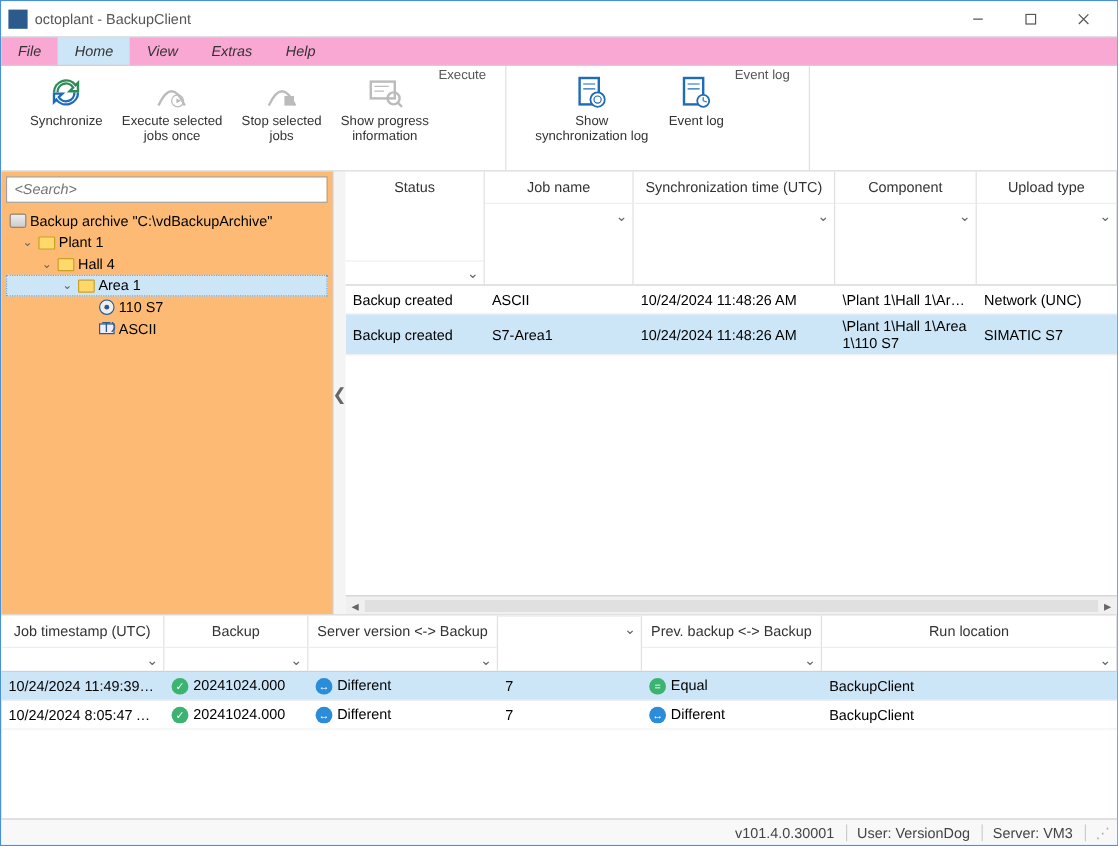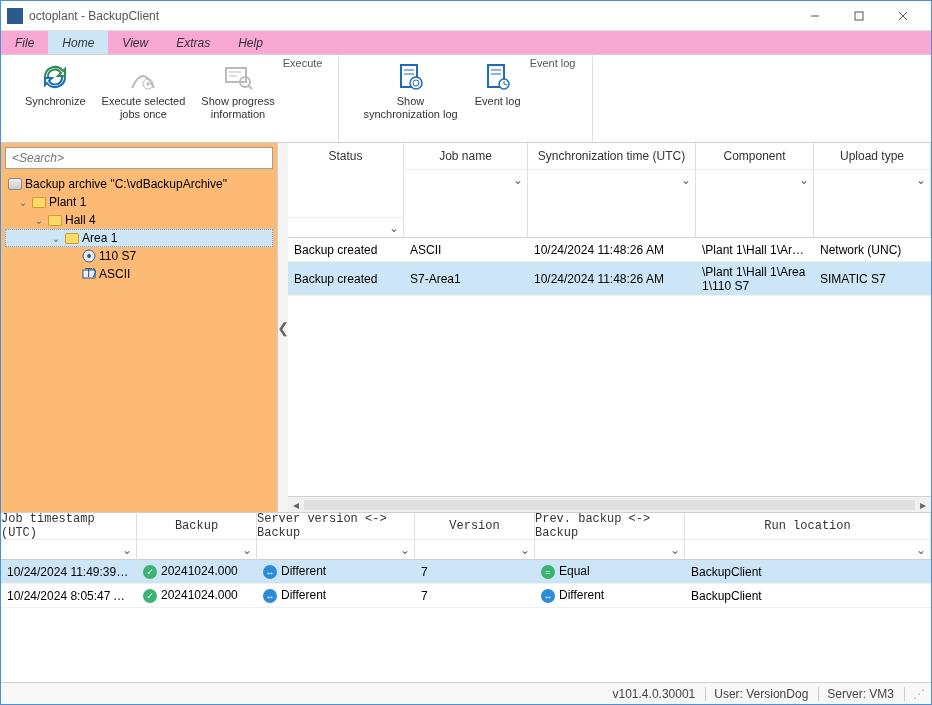--- a/index.html
+++ b/index.html
@@ -57,21 +57,21 @@
 .g-job { width: 124px; }
 .g-sync { width: 168px; }
 .g-comp { width: 118px; }
 .g-upl { width: 120px; }
 .hscroll { height: 16px; background: #f0f0f0; border-top: 1px solid #d0d0d0; display:flex; align-items:center; }
 .hscroll .arrow { width:16px; text-align:center; color:#666; }
 .hscroll .track { flex:1; height:10px; background:#e0e0e0; position:relative; }
 
 
 .lower { height: 170px; border-top: 1px solid #d0d0d0; display: flex; flex-direction: column; }
-.lgh .gh-label { height: 26px; font-family: Liberation Mono, monospace; }
+.lgh .gh-label { height: 26px; }
 .lg-ts { width: 136px; }
 .lg-bk { width: 120px; }
 .lg-sv { width: 158px; }
 .lg-ver { width: 120px; }
 .lg-pb { width: 150px; }
 .lg-rl { flex: 1; }
 .pill { width:14px; height:14px; border-radius:50%; display:inline-flex; align-items:center; justify-content:center; color:#fff; font-size:9px; margin-right:4px; vertical-align:middle; }
 .pill.blue { background:#2b8cd9; }
 .pill.green { background:#3cb371; }
 
@@ -128,20 +128,30 @@
       <div class="ribbon-btn">
         <span class="icon">
           <svg width="30" height="30">
               <path d="M4 26 Q15 2 26 26" fill="none" stroke="#bbb" stroke-width="2"></path>
               <circle cx="20" cy="22" r="5" fill="none" stroke="#bbb"></circle>
               <polygon points="19,20 23,22 19,24" fill="#bbb"></polygon>
             </svg>
         </span>
         <span class="lbl" style="white-space:pre-line">Execute selected
 jobs once</span>
+      </div>
+      <div class="ribbon-btn">
+        <span class="icon">
+          <svg width="30" height="30">
+              <path d="M4 26 Q15 2 26 26" fill="none" stroke="#bbb" stroke-width="2"></path>
+              <rect x="17" y="18" width="8" height="8" fill="#bbb"></rect>
+            </svg>
+        </span>
+        <span class="lbl" style="white-space:pre-line">Stop selected
+jobs</span>
       </div>
       <div class="ribbon-btn">
         <span class="icon">
           <svg width="30" height="30">
               <rect x="3" y="6" width="20" height="14" fill="none" stroke="#bbb" stroke-width="2"></rect>
               <line x1="6" y1="10" x2="18" y2="10" stroke="#bbb"></line>
               <line x1="6" y1="14" x2="14" y2="14" stroke="#bbb"></line>
               <circle cx="22" cy="20" r="5" fill="none" stroke="#bbb" stroke-width="2"></circle>
               <line x1="25" y1="23" x2="29" y2="27" stroke="#bbb" stroke-width="2"></line>
             </svg>
@@ -303,21 +313,20 @@
       </div>
     <div class="gh lg-bk">
         <div class="gh-label">Backup</div>
         <div class="gh-filter">⌄</div>
       </div>
     <div class="gh lg-sv">
         <div class="gh-label">Server version &lt;-&gt; Backup</div>
         <div class="gh-filter">⌄</div>
       </div>
     <div class="gh lg-ver">
-        <div class="gh-label">Version</div>
         <div class="gh-filter">⌄</div>
       </div>
     <div class="gh lg-pb">
         <div class="gh-label">Prev. backup &lt;-&gt; Backup</div>
         <div class="gh-filter">⌄</div>
       </div>
     <div class="gh lg-rl">
         <div class="gh-label">Run location</div>
         <div class="gh-filter">⌄</div>
       </div>

